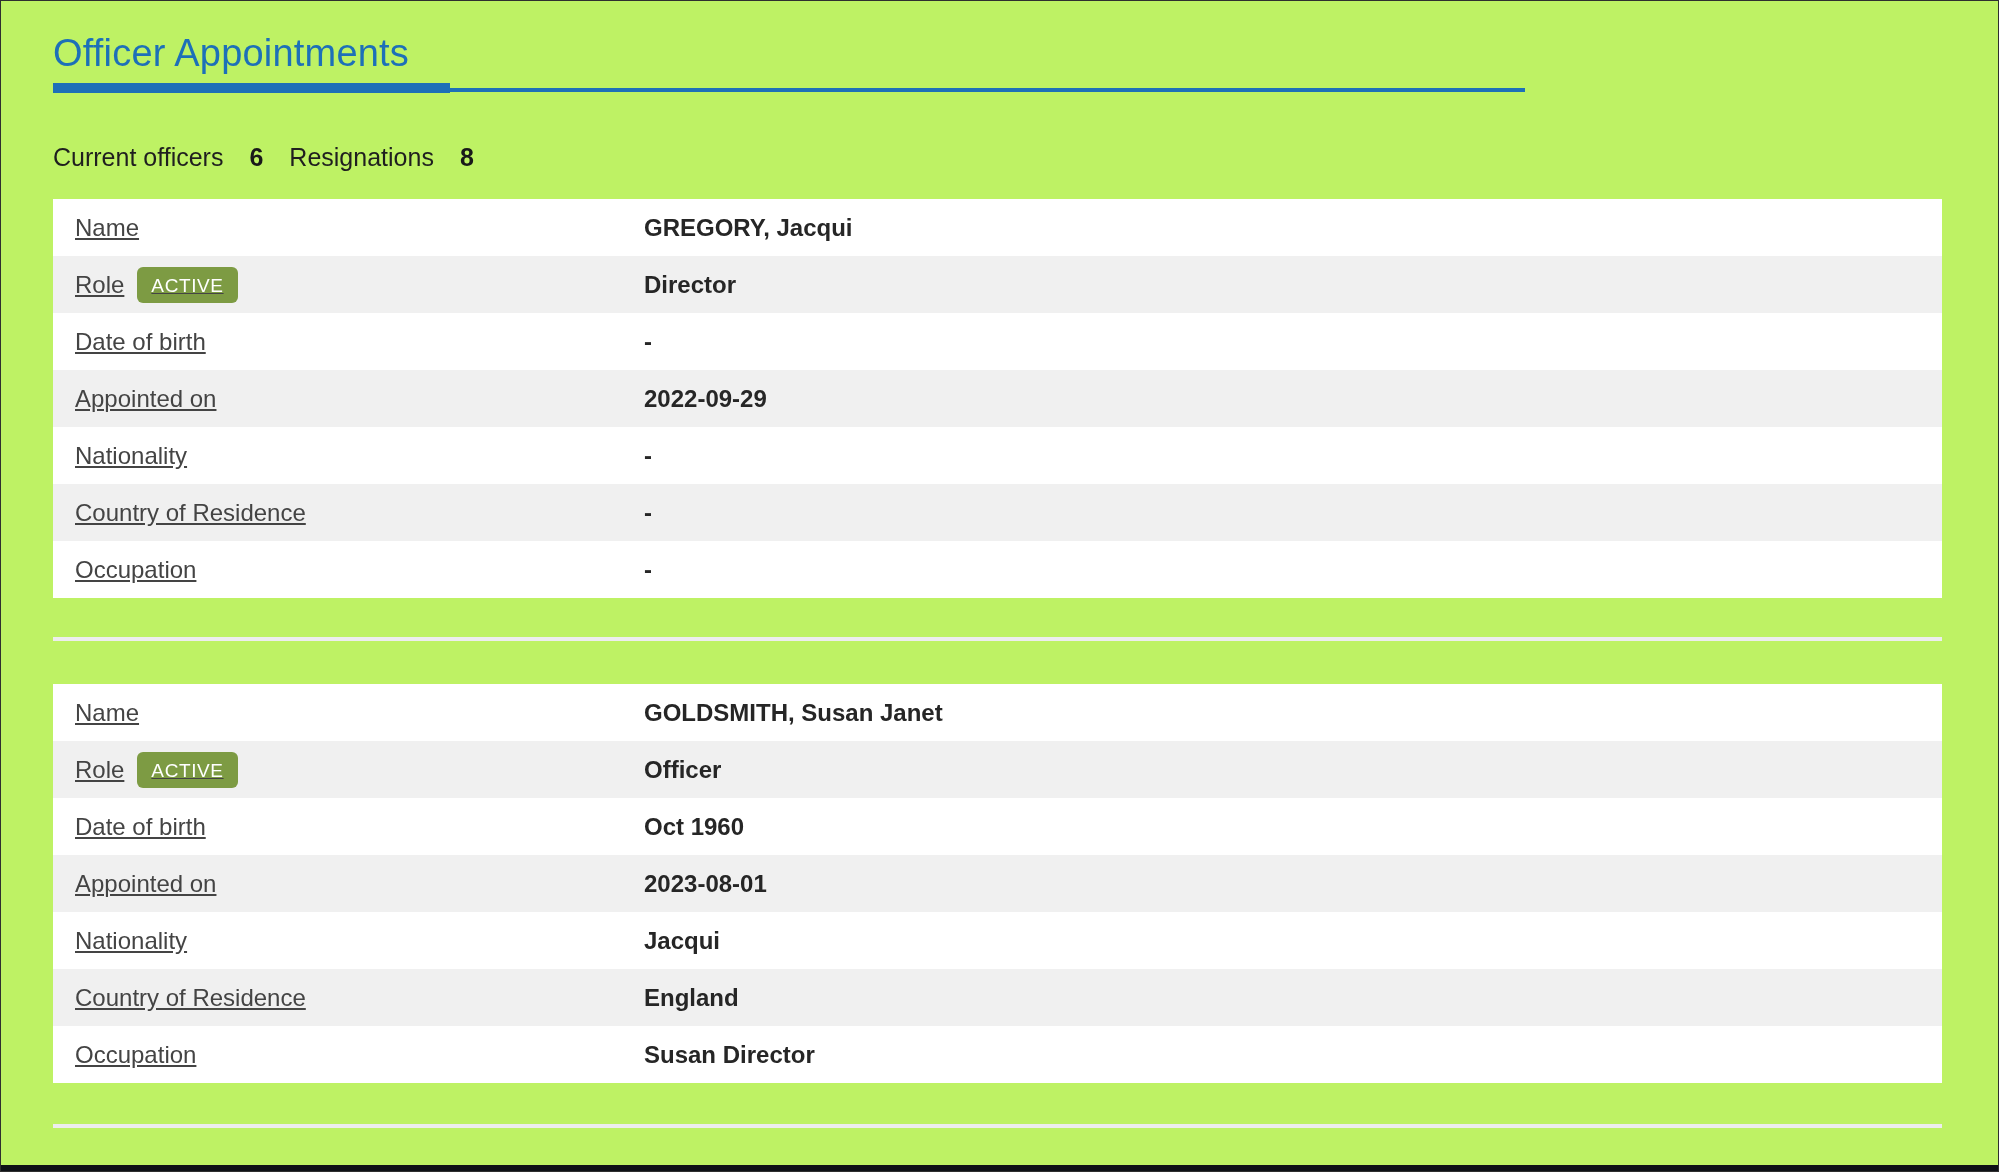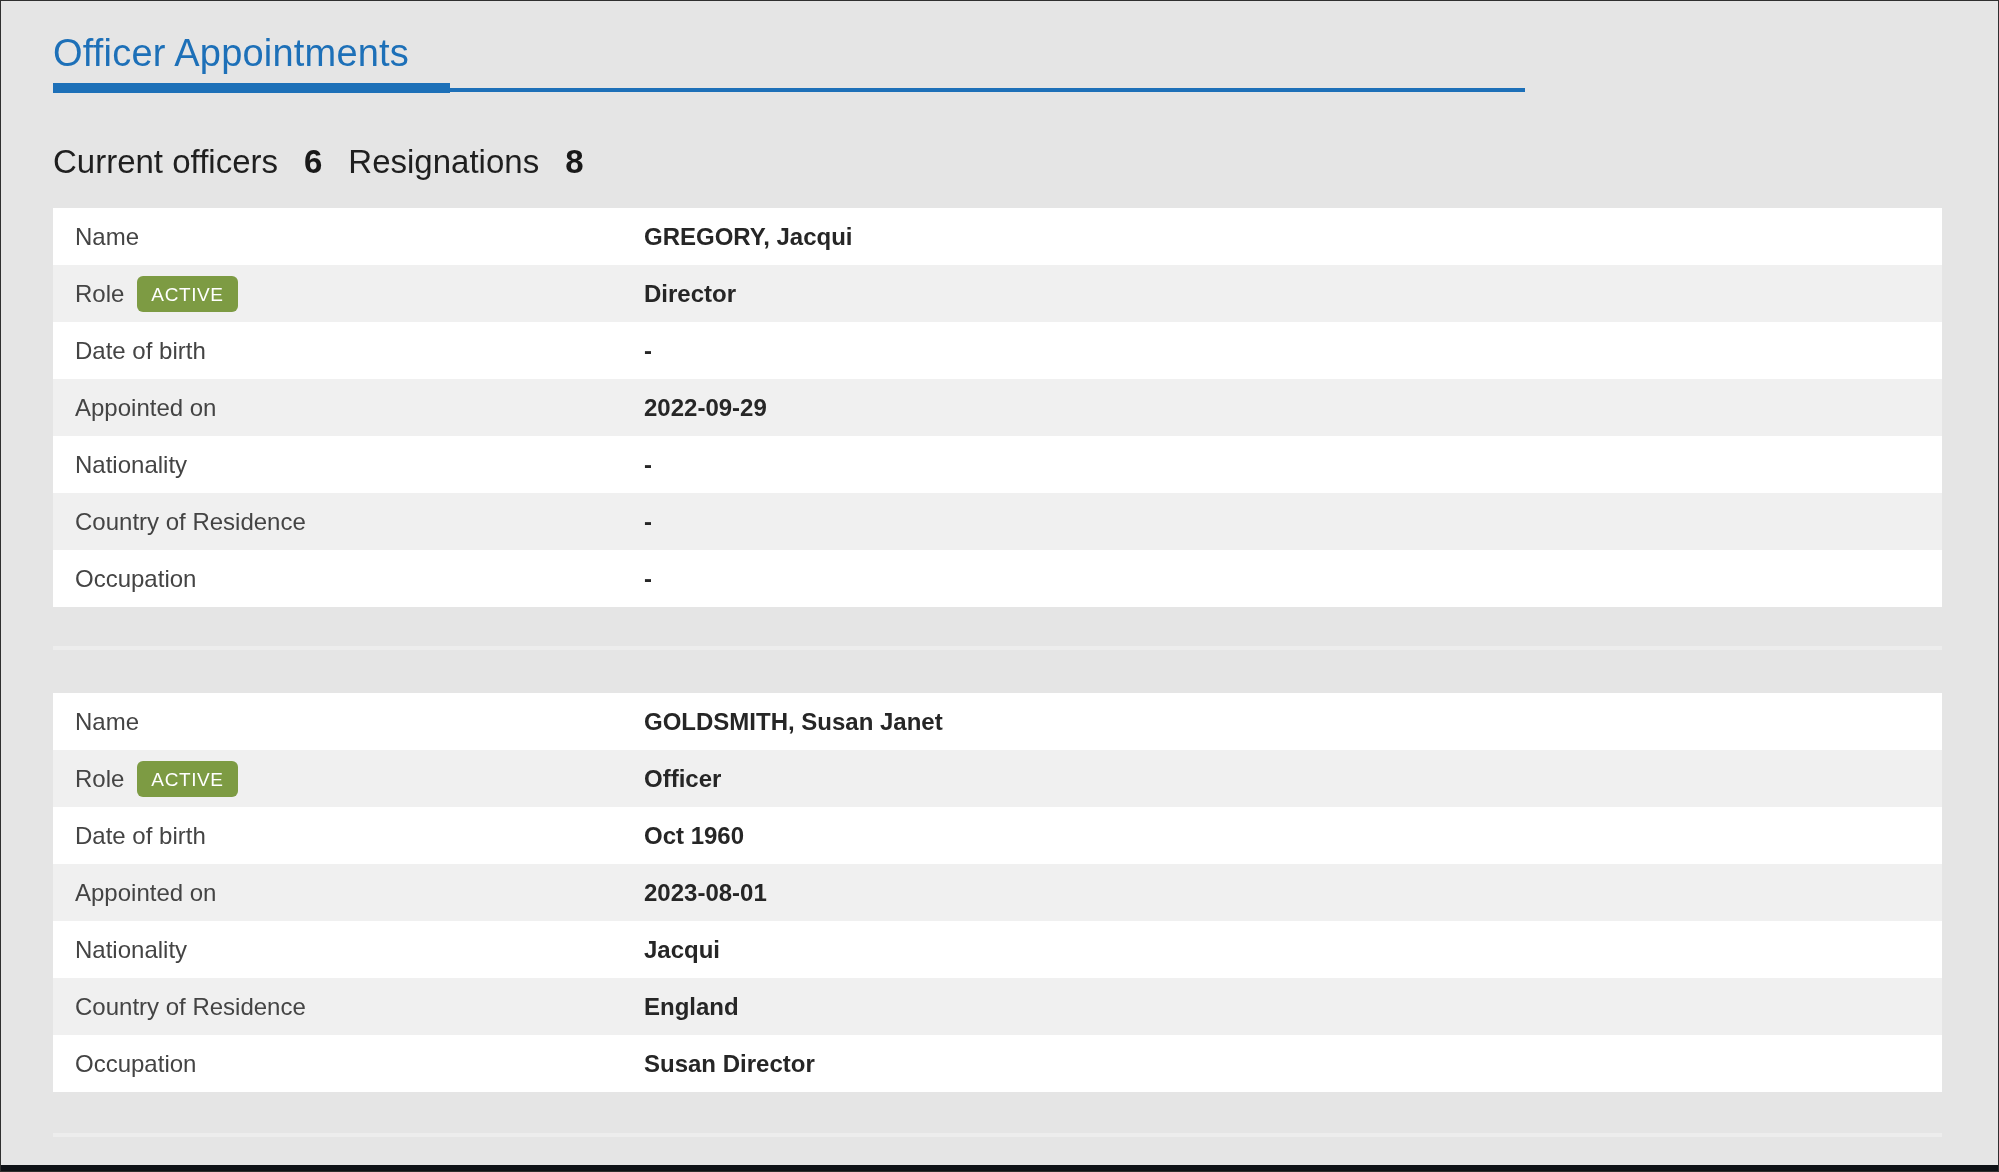--- a/index.html
+++ b/index.html
@@ -4,21 +4,21 @@
 <style>
   * { margin:0; padding:0; box-sizing:border-box; }
   html,body { background:#fff; }
   body {
     font-family:"Liberation Sans","DejaVu Sans",sans-serif;
     width:1999px; height:1172px; overflow:hidden;
   }
   .page {
     position:relative;
     width:1999px; height:1172px;
-    background:#e5e5e5;
+    background:#bef264;
     border:1px solid #2f2f2f;
   }
   .content { padding-left:52px; }
 
   
   h1.page-title {
     margin-top:30px;
     font-size:38px; line-height:44px; font-weight:400;
     color:var(--accent,#1d70b8);
     letter-spacing:0.2px;
@@ -34,37 +34,37 @@
   }
   .title-underline .thick {
     position:absolute; left:0; top:0; width:397px; height:10px;
     background:var(--accent,#1d70b8);
   }
 
   
   .summary {
     margin-top:50px;
     display:flex; align-items:baseline;
-    font-size:33px; color:#1f1f1f;
+    font-size:25px; color:#1f1f1f;
   }
   .summary .num { font-weight:700; margin-left:26px; color:#191919; }
   .summary .lbl2 { margin-left:26px; }
 
   
   .officer-table { margin-top:27px; width:1889px; }
   .officer-table.second { margin-top:0; }
   .row {
     display:flex; align-items:center;
     height:57px; padding-left:22px;
     background:#fff;
   }
   .row.stripe { background:#f0f0f0; }
   .label-cell {
     width:569px; display:flex; align-items:center;
-    font-size:24px; color:#444;
+    font-size:24px; color:#444;text-decoration:underline;
   }
   .value-cell {
     font-size:24px; font-weight:700; color:#262626;
   }
   .badge {
     display:inline-block;
     margin-left:13px;
     background:var(--badge,#7d9b43);
     color:#fff;
     font-size:19px; font-weight:400;

